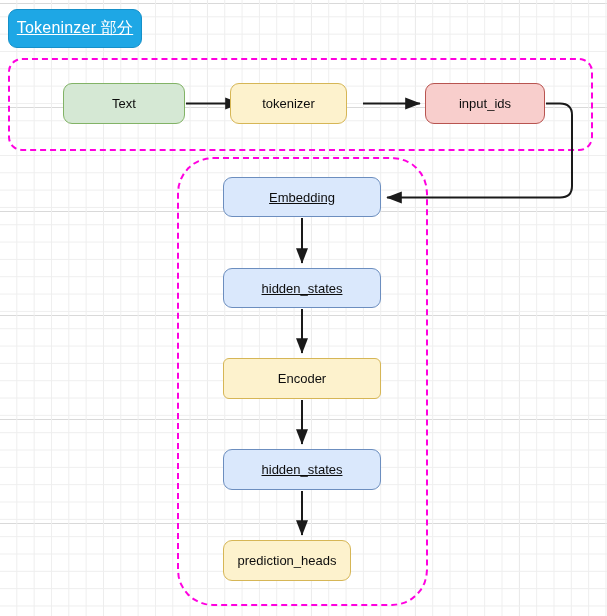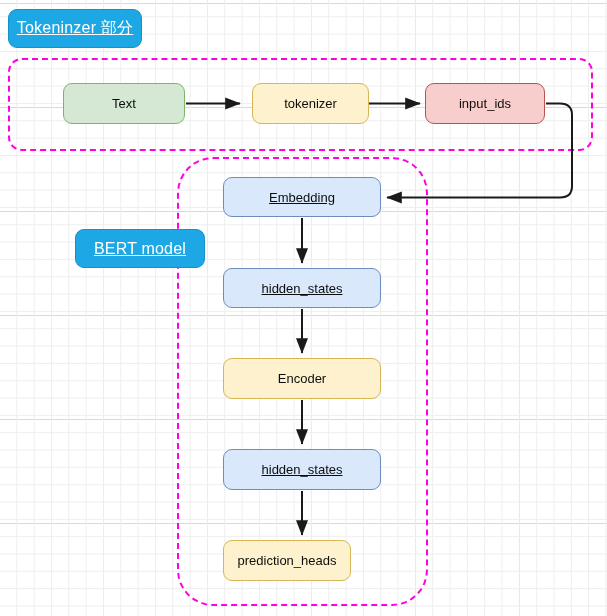--- a/index.html
+++ b/index.html
@@ -59,25 +59,25 @@
     color:#0d0d0d;
     z-index:4;
     white-space:nowrap;
   }
   .green{ background:#d5e8d4; border:1.6px solid #82b366; }
   .amber{ background:#fdf2cd; border:1.6px solid #d6b656; }
   .pink { background:#f8cecc; border:1.6px solid #b85450; }
   .blue { background:#dae8fc; border:1.6px solid #6c8ebf;text-decoration:underline; }
 
   #node-text          { left:63px;  top:83px;  width:122px; height:41px; }
-  #node-tokenizer     { left:252px; top:83px;  width:117px; height:41px; }
+  #node-tokenizer     { left:230px; top:83px;  width:117px; height:41px; }
   #node-input-ids     { left:425px; top:83px;  width:120px; height:41px; }
   #node-embedding     { left:223px; top:177px; width:158px; height:40px; }
   #node-hidden-1      { left:223px; top:268px; width:158px; height:40px; }
-  #node-encoder       { left:223px; top:358px; width:158px; height:41px; }
+  #node-encoder       { left:223px; top:358px; width:158px; height:41px;border-radius:6px; }
   #node-hidden-2      { left:223px; top:449px; width:158px; height:41px; }
   #node-prediction    { left:223px; top:540px; width:128px; height:41px; }
 
   
   #wires{ position:absolute;left:0;top:0;width:607px;height:616px;z-index:3; }
 </style>
 </head>
 <body>
 
 <div id="canvas">
@@ -116,21 +116,20 @@
       <line x1="302" y1="400" x2="302" y2="444" stroke="#1a1a1a" stroke-width="2" marker-end="url(#arrow)"></line>
     </g>
 
     <g>
       <line x1="302" y1="491" x2="302" y2="535" stroke="#1a1a1a" stroke-width="2" marker-end="url(#arrow)"></line>
     </g>
   </svg>
 
   <div class="pill" id="pill-tokenizer">Tokeninzer 部分</div>
 
-  <div class="pill" id="pill-bert">BERT model</div>
 
   <div class="node green" id="node-text">Text</div>
 
   <div class="node amber" id="node-tokenizer">tokenizer</div>
 
   <div class="node pink" id="node-input-ids">input_ids</div>
 
   <div class="node blue" id="node-embedding">Embedding</div>
 
   <div class="node blue" id="node-hidden-1">hidden_states</div>

